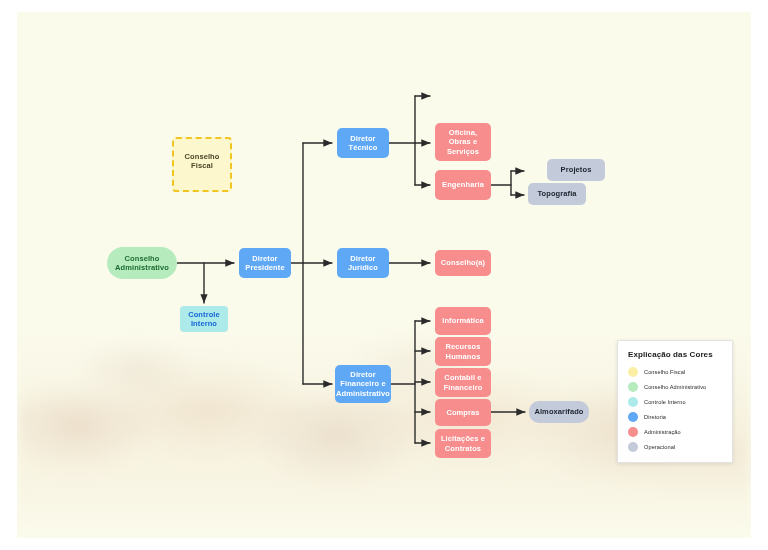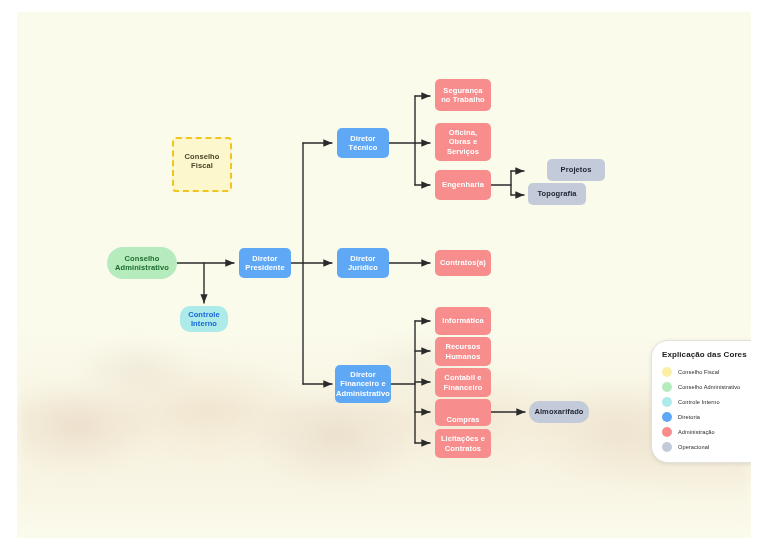--- a/index.html
+++ b/index.html
@@ -80,45 +80,44 @@
     letter-spacing: .1px;
   }
   .n-green {
     background: #b5ebbd;
     color: #1d6b31;
     border-radius: 22px;
   }
   .n-blue  { background: #5fa8f5; color: #ffffff; }
   .n-red   { background: #f78d8d; color: #ffffff; }
   .n-gray  { background: #c3cada; color: #1d232e; }
-  .n-cyan  { background: #adeaea; color: #1565d8; border-radius: 10px; }
+  .n-cyan  { background: #adeaea; color: #1565d8; border-radius: 4px; }
 
   
   .n-note {
     background: #fcf7cd;
     color: #4a4526;
     border: 2px dashed #f0c522;
     border-radius: 4px;
     align-items: flex-start;
     padding-top: 13px;
   }
 
   
   #legend {
     position: absolute;
     left: 600px;
     top: 328px;
     width: 116px;
     background: #ffffff;
     border: 1px solid #e2e2e2;
-    border-radius: 17px;
+    border-radius: 1px;
     box-shadow: 0 1px 4px rgba(0,0,0,.10);
     padding: 9px 9px 10px 10px;
     box-sizing: border-box;
-    margin-left: 34px;
   }
   #legend-title {
     font-size: 8px;
     font-weight: bold;
     color: #1b1b1b;
     margin-bottom: 8px;
     letter-spacing: .1px;
   }
   .legend-row {
     display: flex;
@@ -224,56 +223,52 @@
       <span>Diretor
 Jurídico</span>
     </div>
 
     <div class="node n-blue" style="left:318px; top:353px; width:56px; height:38px;">
       <span>Diretor
 Financeiro e
 Administrativo</span>
     </div>
 
-    <div class="node n-red" style="left:418px; top:67px; width:56px; height:32px;">
-      <span>Segurança
-no Trabalho</span>
-    </div>
     <div class="node n-red" style="left:418px; top:111px; width:56px; height:38px;">
       <span>Oficina,
 Obras e
 Serviços</span>
     </div>
     <div class="node n-red" style="left:418px; top:158px; width:56px; height:30px;">
       <span>Engenharia</span>
     </div>
 
     <div class="node n-gray" style="left:511px; top:147px; width:58px; height:22px;margin-left:19px;">
       <span>Projetos</span>
     </div>
     <div class="node n-gray" style="left:511px; top:171px; width:58px; height:22px;">
       <span>Topografia</span>
     </div>
 
     <div class="node n-red" style="left:418px; top:238px; width:56px; height:26px;">
-      <span>Contratos(a)</span>
+      <span>Conselho(a)</span>
     </div>
 
     <div class="node n-red" style="left:418px; top:295px; width:56px; height:28px;">
       <span>Informática</span>
     </div>
     <div class="node n-red" style="left:418px; top:325px; width:56px; height:29px;text-align:right;">
       <span>Recursos
 Humanos</span>
     </div>
     <div class="node n-red" style="left:418px; top:356px; width:56px; height:29px;">
       <span>Contabil e
 Financeiro</span>
     </div>
-    <div class="node n-red" style="left:418px; top:387px; width:56px; height:27px;align-items:flex-end;">
+    <div class="node n-red" style="left:418px; top:387px; width:56px; height:27px;">
       <span>Compras</span>
     </div>
     <div class="node n-red" style="left:418px; top:417px; width:56px; height:29px;">
       <span>Licitações e
 Contratos</span>
     </div>
 
     <div class="node n-gray" style="left:512px; top:389px; width:60px; height:22px;border-radius:10px;">
       <span>Almoxarifado</span>
     </div>

